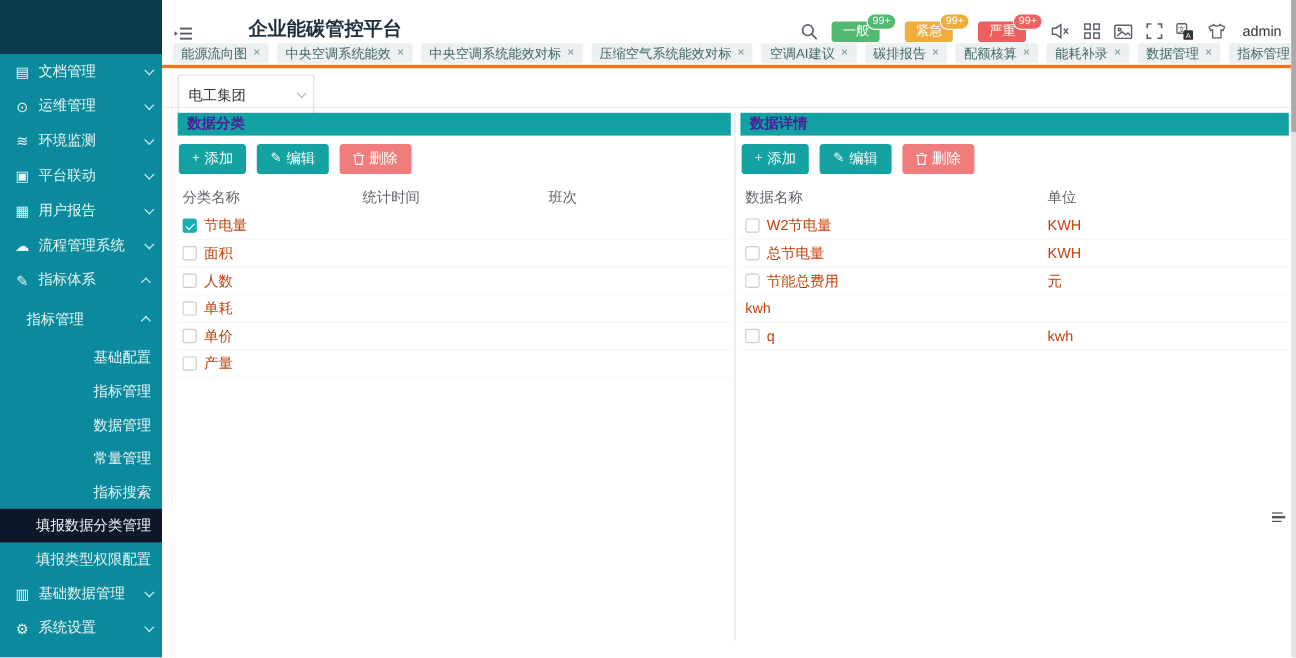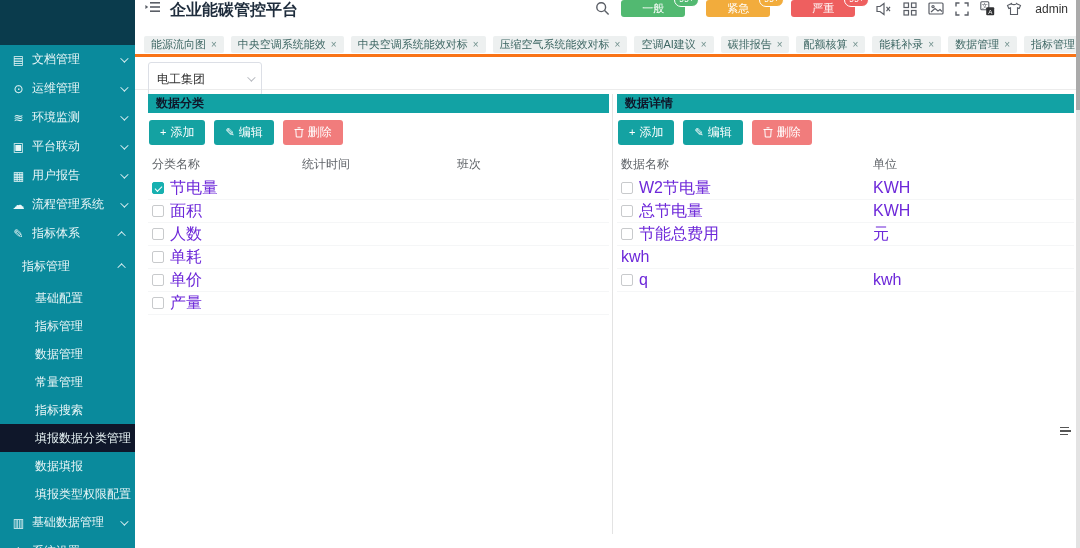--- a/index.html
+++ b/index.html
@@ -5,61 +5,61 @@
   * { box-sizing: border-box; margin: 0; padding: 0; }
   html,body { width:1080px; height:548px; overflow:hidden; }
   body { font-family:"Liberation Sans","DejaVu Sans",sans-serif; background:#fff; position:relative; font-size:12px; color:#303133; }
 
   
   .sidebar { position:absolute; left:0; top:0; width:135px; height:548px; background:#0a8a9c; z-index:5; }
   .logo-area { height:45px; background:#0a3b4c; }
   .s-item { display:flex; align-items:center; height:29px; padding:0 9px 0 10px; color:#eaf6f7; font-size:12px; cursor:pointer; white-space:nowrap; }
   .s-item .s-icon { width:17px; margin-right:5px; font-size:12px; text-align:center; flex:none; }
   .s-item.group { padding-left:22px; height:36px; }
-  .s-item.child { padding-left:35px; height:28px; }
+  .s-item.child { padding-left:35px; height:28px;justify-content:flex-end; }
   .s-item.active { background:#0f172a; }
   .chev { margin-left:auto; width:6px; height:6px; border:solid #d6ecef; border-width:0 1px 1px 0; flex:none; }
   .chev.down { transform:rotate(45deg) translateY(-2px); }
   .chev.up { transform:rotate(-135deg) translateY(-2px); }
 
   
-  .header { position:absolute; left:135px; top:0; width:945px; height:35px; background:#fff; display:flex; align-items:flex-start; padding:0 12px 0 10px; }
+  .header { position:absolute; left:135px; top:0; width:945px; height:35px; background:#fff; display:flex; align-items:flex-end; padding:0 12px 0 10px;gap:37px; }
   .h-title { font-size:16px; font-weight:bold; color:#1f2d3d; margin-left:9px; }
   .h-right { margin-left:auto; display:flex; align-items:center; gap:11px; }
   .h-ic { display:flex; align-items:center; cursor:pointer; }
   .pill-wrap { position:relative; margin-right:10px; cursor:pointer; }
-  .pill { color:#fff; font-size:11px; padding:2px 21px; border-radius:3px; display:inline-block; line-height:1.2; }
+  .pill { color:#fff; font-size:11px; padding:2px 9px; border-radius:3px; display:inline-block; line-height:1.2; }
   .pill-cnt { position:absolute; top:-7px; right:-14px; font-size:9px; line-height:1.1; padding:1px 4px; border-radius:8px; border:1px solid #fff; color:#fff;margin-left:36px; }
   .h-user { font-size:12px; color:#333; margin-left:2px; cursor:pointer; }
 
   
   .tabbar { position:absolute; left:135px; top:35px; width:945px; height:22px; background:#fff; border-bottom:3px solid #f97316; display:flex; align-items:center; padding-left:9px; gap:7px; overflow:hidden; }
   .tab { display:flex; align-items:center; height:17px; padding:0 7px; background:#edf0f0; font-size:11px; color:#3d6663; border-radius:2px; cursor:pointer; white-space:nowrap; flex:none; }
   .tab .tab-x { margin-left:5px; font-size:10px; color:#70908d; }
 
   
   .content { position:absolute; left:135px; top:57px; width:945px; height:491px; background:#fff; }
   .filter-row { height:33px; padding:5px 13px 0 13px; border-bottom:1px solid #ececec; }
   .select-box { width:114px; height:34px; border:1px solid #dcdfe6; border-radius:3px; display:flex; align-items:center; padding:0 8px; color:#333; cursor:pointer; }
   .select-box .sel-chev { margin-left:auto; width:6px; height:6px; border:solid #b6b9bf; border-width:0 1px 1px 0; transform:rotate(45deg) translateY(-2px); }
 
   .panels { display:flex; align-items:stretch; padding:4px 6px 0 13px; height:444px; }
   .panel-left { width:461px; flex:none; }
   .v-divider { width:1px; background:#e3e3e3; margin:0 4px 0 3px; }
   .panel-right { flex:1; }
 
-  .panel-hd { height:19px; background:#12a2a4; color:#0f172a; font-size:12px; font-weight:bold; display:flex; align-items:center; padding:0 8px; }
+  .panel-hd { height:19px; background:#12a2a4; color:#4c1d95; font-size:12px; font-weight:bold; display:flex; align-items:center; padding:0 8px; }
   .toolbar { display:flex; gap:9px; padding:7px 0 6px 1px; }
   .btn { display:flex; align-items:center; gap:4px; font-size:12px; color:#fff; border:none; border-radius:3px; padding:4px 11px; cursor:pointer; font-family:inherit; }
   .btn.teal { background:#14a2a2; }
   .btn.danger { background:#f17c7c; }
   .btn .b-ic { font-size:11px; line-height:1; }
 
   .tbl-head { display:grid; height:26px; align-items:center; color:#5f6368; font-size:12px; padding-left:4px; }
-  .tbl-row { display:grid; height:23px; align-items:center; color:#6d28d9; font-size:16px; padding-left:4px; border-bottom:1px solid #f5f6f7; cursor:default; }
+  .tbl-row { display:grid; height:23px; align-items:center; color:#c2410c; font-size:12px; padding-left:4px; border-bottom:1px solid #f5f6f7; cursor:default; }
   .grid-l { grid-template-columns:150px 155px 1fr; }
   .grid-r { grid-template-columns:228px 1fr;gap:24px; }
   .cell-name { display:flex; align-items:center; gap:6px; overflow:hidden; white-space:nowrap; }
   .cbx { width:12px; height:12px; border:1px solid #c8cacc; border-radius:2px; background:#fff; flex:none; position:relative; cursor:pointer; }
   .cbx.checked { background:#17b0b0; border-color:#17b0b0; }
   .cbx.checked::after { content:""; position:absolute; left:2px; top:2.5px; width:6px; height:3px; border-left:1.5px solid #fff; border-bottom:1.5px solid #fff; transform:rotate(-45deg); }
 
   
   .drag-handle { position:absolute; right:8px; top:425px; width:12px; height:12px; display:flex; flex-direction:column; justify-content:center; gap:2px; cursor:pointer; }
   .drag-handle i { display:block; height:1.5px; background:#555; }
@@ -126,23 +126,20 @@
         <span>数据管理</span>
       </div>
       <div class="s-item child">
         <span>常量管理</span>
       </div>
       <div class="s-item child">
         <span>指标搜索</span>
       </div>
       <div class="s-item child active">
         <span>填报数据分类管理</span>
-      </div>
-      <div class="s-item child">
-        <span>数据填报</span>
       </div>
       <div class="s-item child">
         <span>填报类型权限配置</span>
       </div>
       <div class="s-item top">
         <span class="s-icon">▥</span>
         <span>基础数据管理</span>
         <span class="chev down"></span>
       </div>
       <div class="s-item top">

